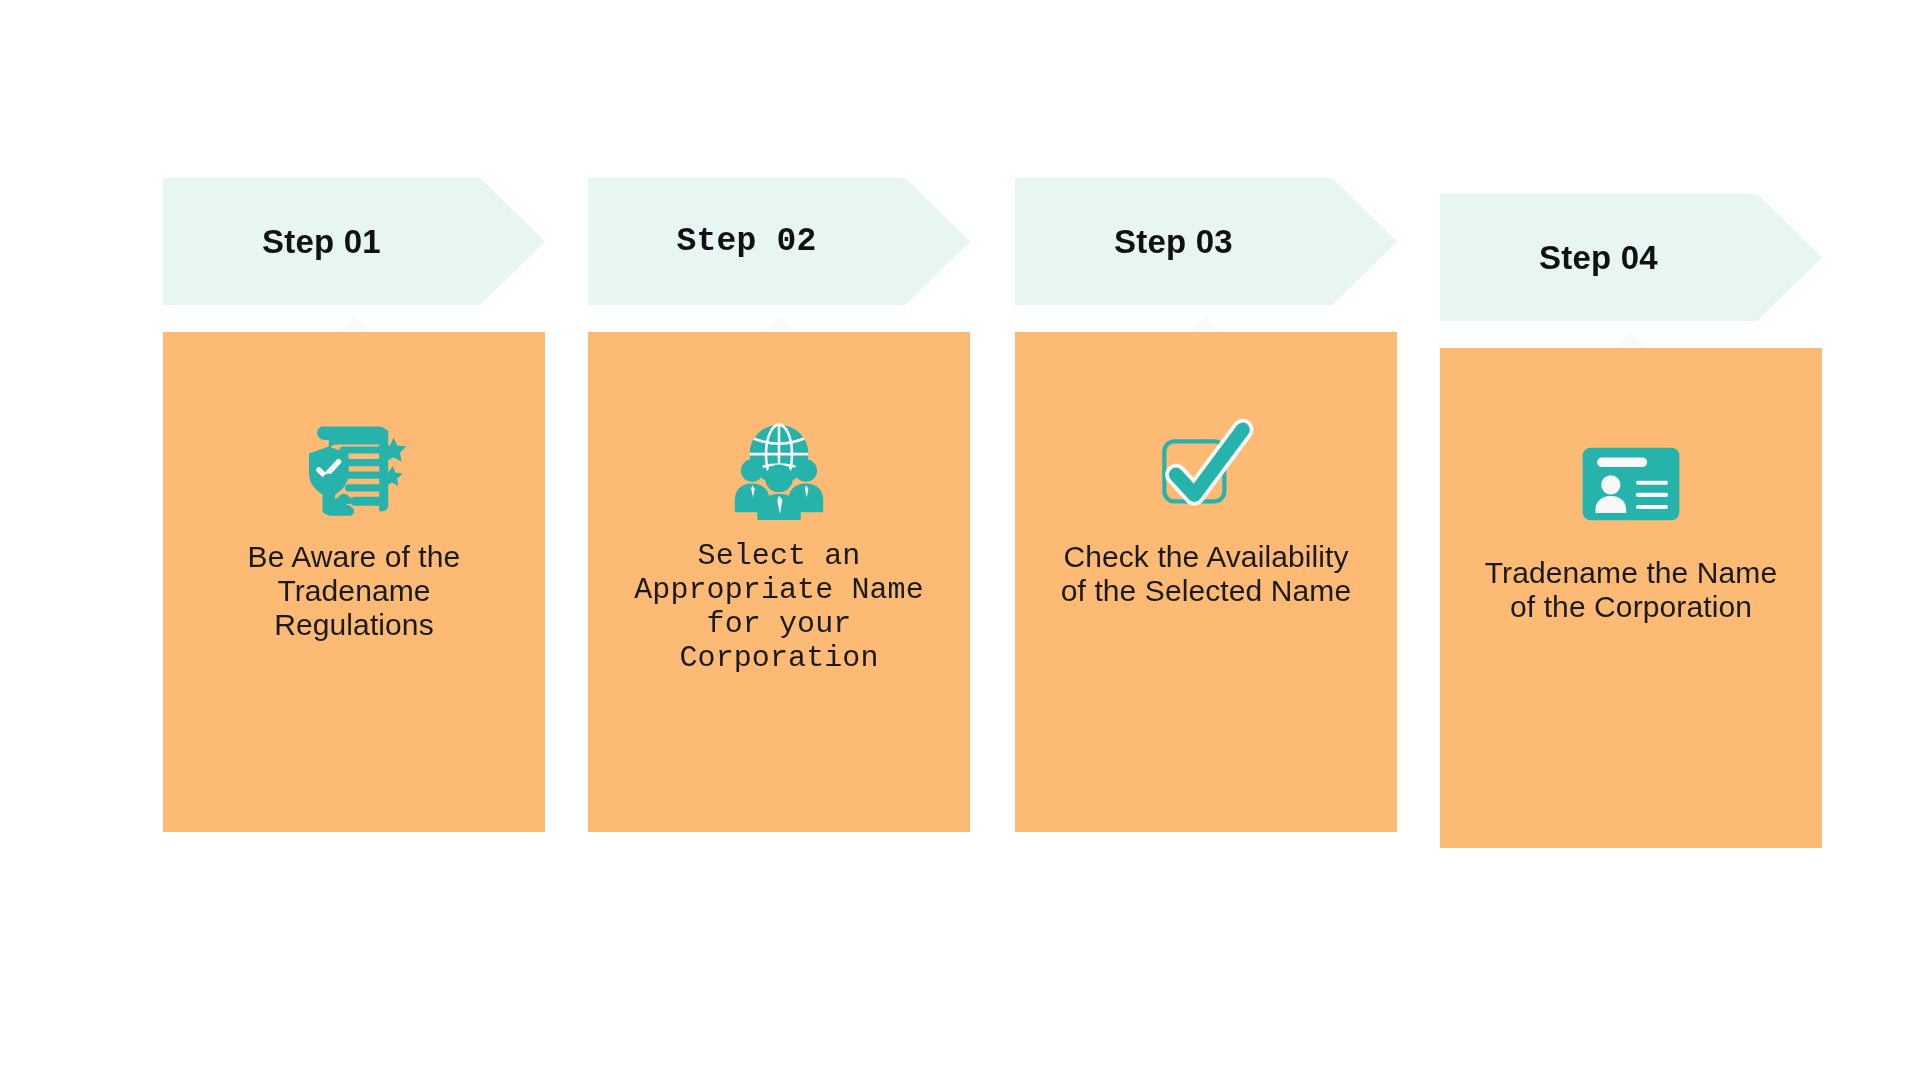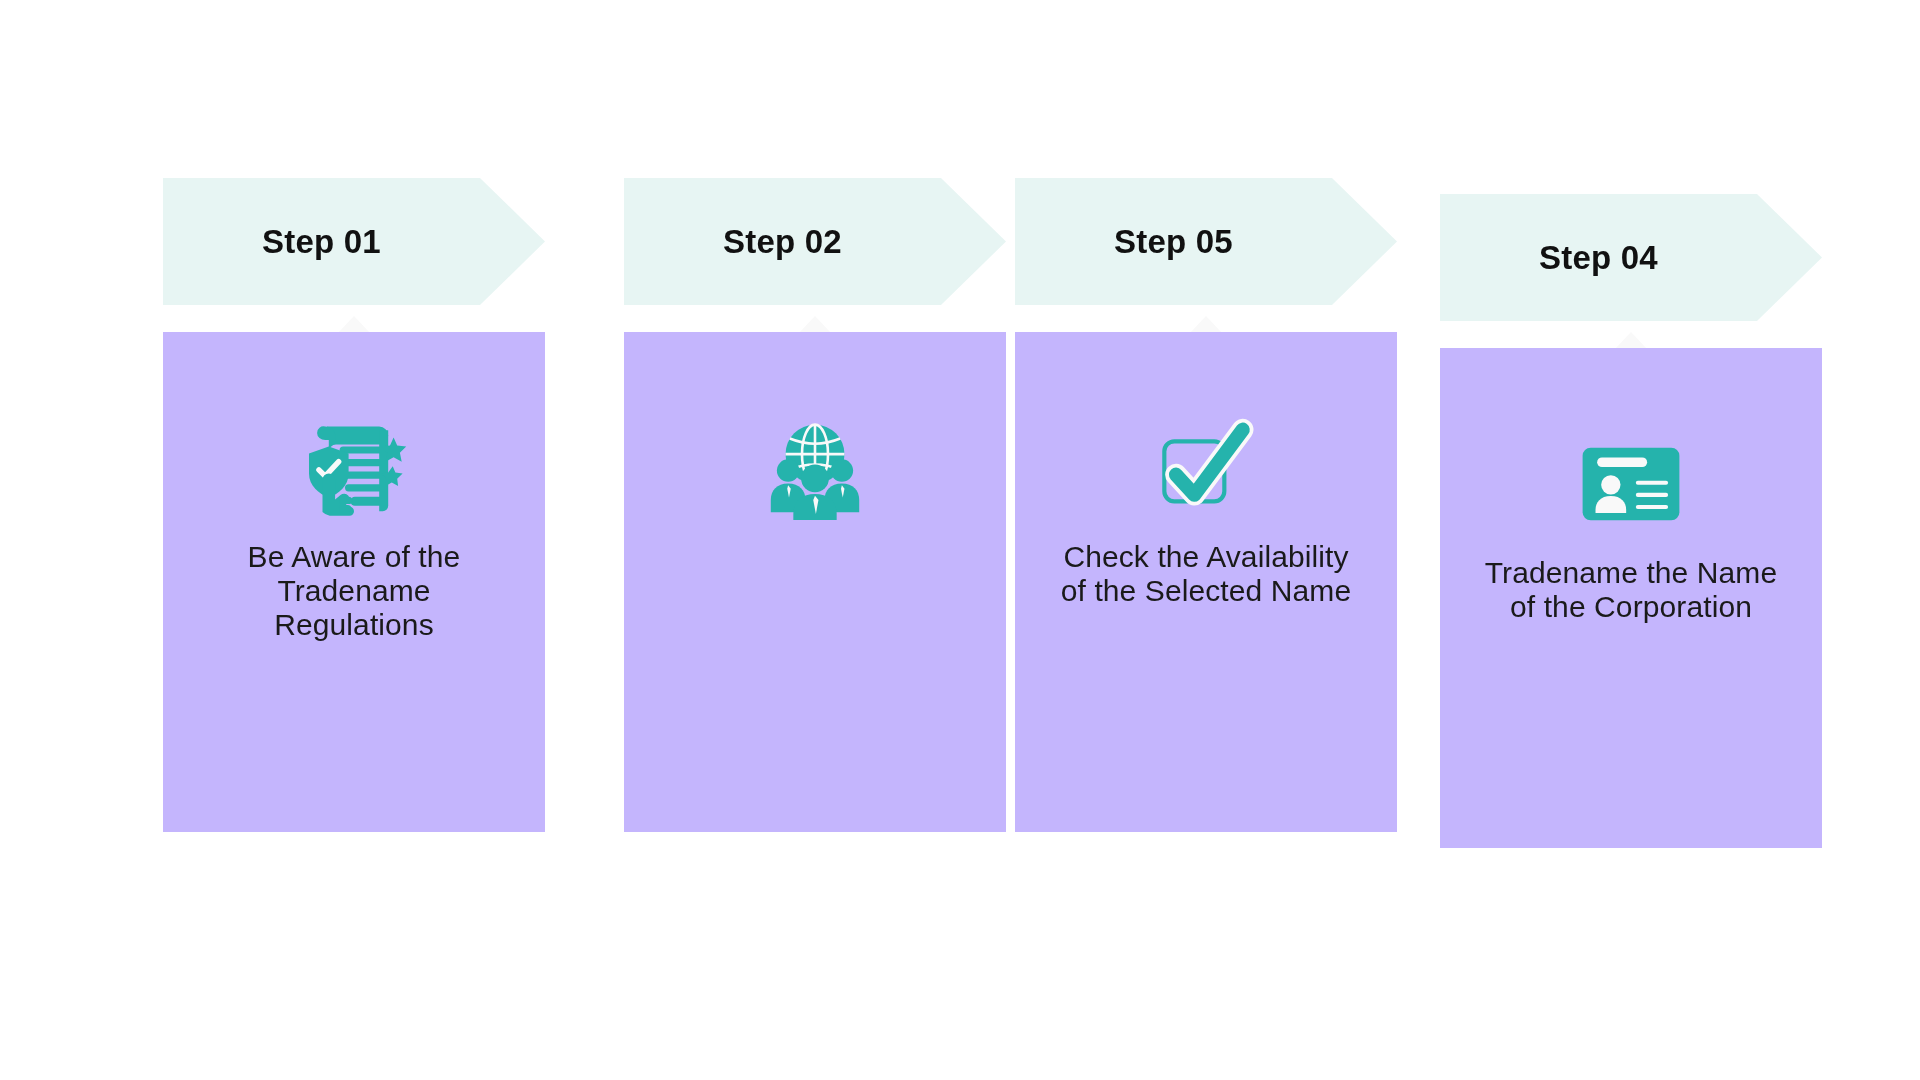--- a/index.html
+++ b/index.html
@@ -23,21 +23,21 @@
     height: 1080px;
   }
 
   .step-col {
     position: absolute;
     top: 178px;
     width: 382px;
   }
 
   .step-col.c1 { left: 163px; }
-  .step-col.c2 { left: 624px; }
+  .step-col.c2 { left: 588px; font-family: Liberation Mono, monospace; }
   .step-col.c3 { left: 1015px; }
   .step-col.c4 { left: 1440px; margin-top: 16px; }
 
   
   .arrow-banner {
     position: relative;
     height: 127px;
     width: 382px;
   }
   .arrow-shape {
@@ -79,21 +79,21 @@
     width: 34px;
     height: 18px;
     background: #f9f9f9;
     -webkit-clip-path: polygon(50% 0, 100% 100%, 0 100%);
     clip-path: polygon(50% 0, 100% 100%, 0 100%);
   }
   .card {
     position: relative;
     width: 382px;
     height: 500px;
-    background: #c4b5fd;
+    background: #fdba74;
     box-sizing: border-box;
     padding-top: 82px;
   }
   .icon-box {
     height: 108px;
     display: flex;
     align-items: center;
     justify-content: center;
   }
   .card-text {
@@ -180,28 +180,29 @@
 
               <circle cx="60" cy="72" r="16"></circle>
               <path d="M60 90 c-17 0 -25 10 -25 23 v7 h50 v-7 c0 -13 -8 -23 -25 -23z"></path>
 
               <path d="M29 80 l3 4 l-2 10 l-2 -10z" fill="#f9f9f9"></path>
               <path d="M91 80 l3 4 l-2 10 l-2 -10z" fill="#f9f9f9"></path>
               <path d="M60 92 l4 5 l-3 16 l-3 -16z" fill="#f9f9f9"></path>
             </g>
           </svg>
         </div>
+        <div class="card-text">Select an Appropriate Name for your Corporation</div>
       </div>
     </div>
   </div>
 
   <div class="step-col c3">
     <div class="arrow-banner">
       <div class="arrow-shape"></div>
-      <div class="arrow-label">Step 05</div>
+      <div class="arrow-label">Step 03</div>
     </div>
     <div class="card-wrap">
       <div class="notch"></div>
       <div class="card">
         <div class="icon-box">
           <svg width="100" height="100" viewBox="0 0 120 120" aria-hidden="true">
             <rect x="10" y="28" width="72" height="72" rx="12" fill="none" stroke="#25b3ac" stroke-width="5"></rect>
             <path d="M24 68 l22 24 L104 14" fill="none" stroke="#f9f9f9" stroke-width="26" stroke-linecap="round" stroke-linejoin="round"></path>
             <path d="M24 68 l22 24 L104 14" fill="none" stroke="#25b3ac" stroke-width="17" stroke-linecap="round" stroke-linejoin="round"></path>
           </svg>

